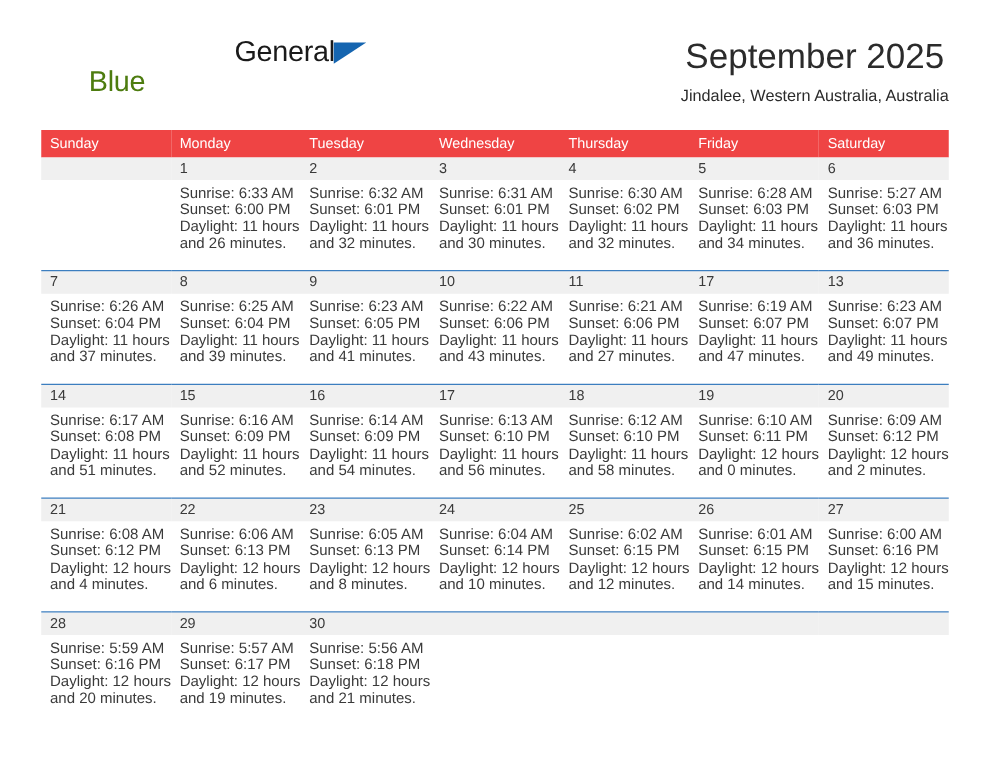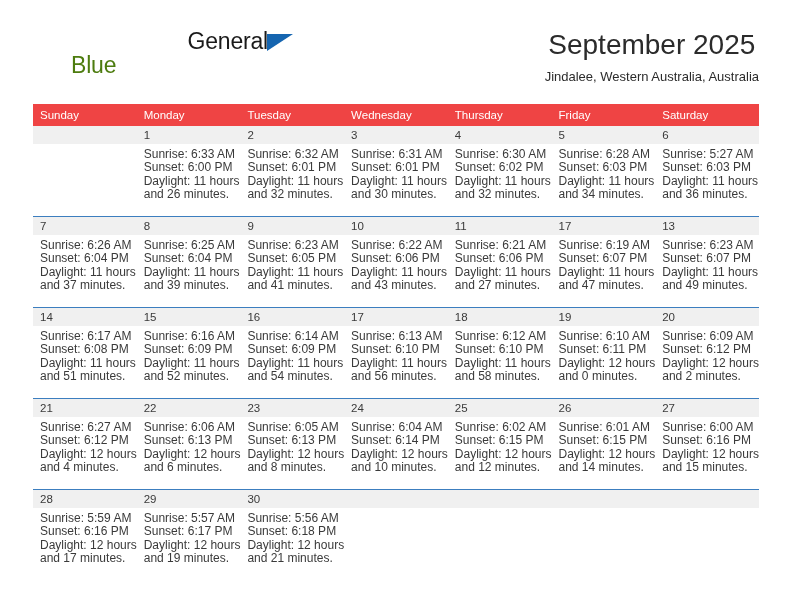--- a/index.html
+++ b/index.html
@@ -366,21 +366,21 @@
               <div>Sunset: 6:12 PM</div>
               <div>Daylight: 12 hours</div>
               <div>and 2 minutes.</div>
             </div>
           </td>
         </tr>
         <tr class="week-row">
           <td class="cell">
             <div class="daynum">21</div>
             <div class="cell-body">
-              <div>Sunrise: 6:27 AM</div>
+              <div>Sunrise: 6:08 AM</div>
               <div>Sunset: 6:12 PM</div>
               <div>Daylight: 12 hours</div>
               <div>and 4 minutes.</div>
             </div>
           </td>
           <td class="cell">
             <div class="daynum">22</div>
             <div class="cell-body">
               <div>Sunrise: 6:06 AM</div>
               <div>Sunset: 6:13 PM</div>
@@ -434,21 +434,21 @@
             </div>
           </td>
         </tr>
         <tr class="week-row">
           <td class="cell">
             <div class="daynum">28</div>
             <div class="cell-body">
               <div>Sunrise: 5:59 AM</div>
               <div>Sunset: 6:16 PM</div>
               <div>Daylight: 12 hours</div>
-              <div>and 17 minutes.</div>
+              <div>and 20 minutes.</div>
             </div>
           </td>
           <td class="cell">
             <div class="daynum">29</div>
             <div class="cell-body">
               <div>Sunrise: 5:57 AM</div>
               <div>Sunset: 6:17 PM</div>
               <div>Daylight: 12 hours</div>
               <div>and 19 minutes.</div>
             </div>

